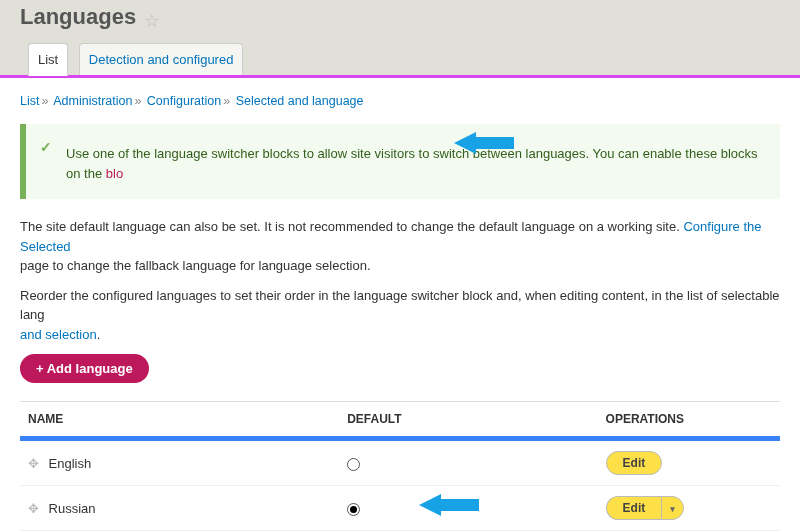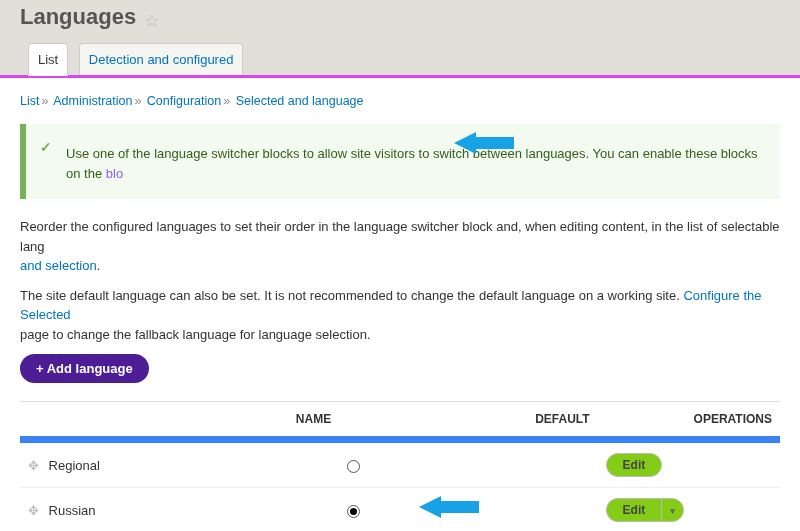--- a/index.html
+++ b/index.html
@@ -80,47 +80,47 @@
   }
   .messages .check {
     position:absolute;
     left:14px;
     top:12px;
     color:#77b259;
     font-size:14px;
     font-weight:bold;
   }
   .messages .lang-name { font-style: italic; }
-  .messages a { color:#8b5cf6; text-decoration:none;}
+  .messages a { color:#be185d; text-decoration:none;}
   .body-text { color:#333; line-height:1.5; margin-bottom:10px;}
   .body-text a { color:#0074bd; text-decoration:none;}
   .btn-primary {
     display:inline-block;
-    background:#4c1d95;
+    background:#be185d;
     color:#fff;
     border:none;
     border-radius:18px;
     padding:7px 16px;
     font-size:13px;
     font-weight:bold;
     cursor:pointer;
   }
   table.lang-table {
     width:100%;
     border-collapse:collapse;
     margin-top:18px;
     margin-bottom:18px;
   }
   table.lang-table th {
-    text-align:right;
+    text-align:left;
     font-weight:bold;
     font-size:12px;
     padding:10px 8px;
     border-top:1px solid #ddd;
-    border-bottom:7px solid #3b82f6;
+    border-bottom:5px solid #3b82f6;
     color:#333;
   }
   table.lang-table td {
     padding:10px 8px;
     border-bottom:1px solid #eee;
     vertical-align:middle;
   }
   .drag-handle {
     color:#bbb;
     cursor:move;
@@ -131,21 +131,21 @@
     width:13px; height:13px; border:1px solid #555; border-radius:50%;
     display:inline-block; position:relative; vertical-align:middle;
     background:#fff;
   }
   .radio-outer.checked::after {
     content:""; position:absolute; top:2px; left:2px;
     width:7px; height:7px; background:#000; border-radius:50%;
   }
   .op-btn-group { display:inline-flex; }
   .op-btn {
-    background:#84cc16;
+    background:#fde047;
     border:1px solid #bbb;
     border-radius:14px;
     padding:4px 16px;
     font-size:12px;
     font-weight:bold;
     color:#444;
     cursor:pointer;
   }
   .op-btn.split-main { border-radius:14px 0 0 14px; border-right:none;}
   .op-btn.split-toggle { border-radius:0 14px 14px 0; padding:4px 8px;}
@@ -190,46 +190,46 @@
       <span>Use one of the language switcher blocks to allow site visitors to switch between languages. You can enable these blocks on the </span><a href="#">blo</a>
     </div>
     <div class="arrow" style="left:428px; top:6px;">
       <svg viewBox="0 0 60 26">
           <polygon points="0,13 22,2 22,7 60,7 60,19 22,19 22,24" fill="#17a2e6"></polygon>
         </svg>
     </div>
   </div>
 
   <div class="body-text">
+    <span>The site default language can also be set. It is not recommended to change the default language on a working site. </span><a href="#">Configure the Selected</a><br><span> page to change the fallback language for language selection.</span>
+  </div>
+
+  <div class="body-text">
     <span>Reorder the configured languages to set their order in the language switcher block and, when editing content, in the list of selectable lang</span>
     <br>
     <a href="#">and selection</a><span>.</span>
-  </div>
-
-  <div class="body-text">
-    <span>The site default language can also be set. It is not recommended to change the default language on a working site. </span><a href="#">Configure the Selected</a><br><span> page to change the fallback language for language selection.</span>
   </div>
 
   <div style="margin:10px 0 0 0;">
     <button class="btn-primary">+ Add language</button>
   </div>
 
   <table class="lang-table">
     <thead>
       <tr>
         <th class="col-name">NAME</th>
         <th class="col-default">DEFAULT</th>
         <th class="col-ops">OPERATIONS</th>
       </tr>
     </thead>
     <tbody>
       <tr>
         <td>
           <span class="drag-handle">✥</span>
-          <span>Regional</span>
+          <span>English</span>
         </td>
         <td>
           <span class="radio-outer"></span>
         </td>
         <td>
           <span class="op-btn-group">
             <button class="op-btn">Edit</button>
           </span>
         </td>
       </tr>

